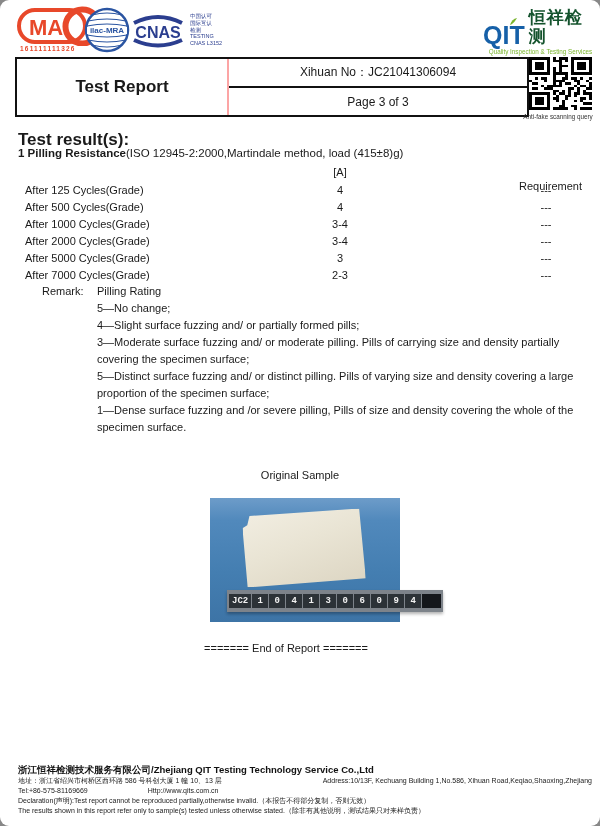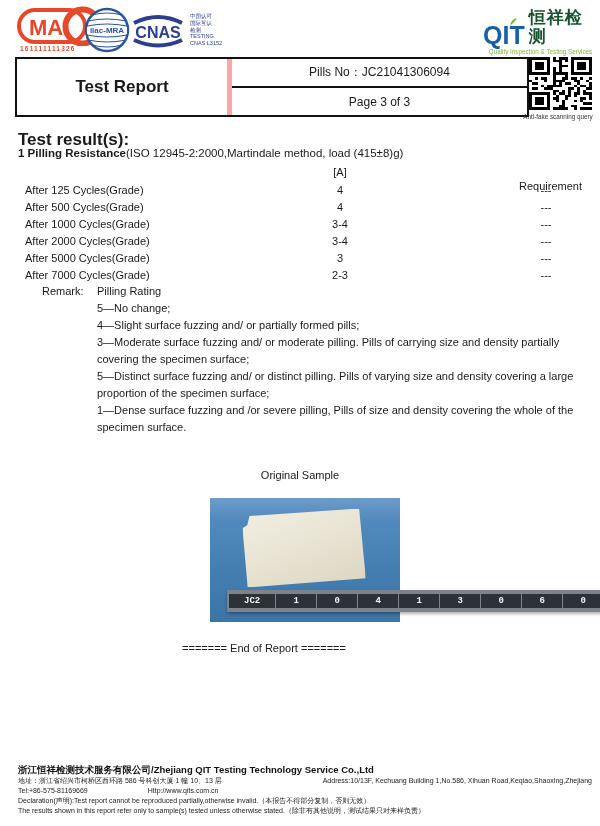--- a/index.html
+++ b/index.html
@@ -1,35 +1,35 @@
 <!DOCTYPE html>
 <html><head>
 <meta charset="utf-8">
 <style>
   html,body{margin:0;padding:0;background:#888;}
   .page{
     position:relative;width:600px;height:826px;margin:0 auto;
     background:#ffffff;overflow:hidden;
-    font-family:"Liberation Sans",sans-serif;color:#1a1a1a;
+    font-family:"Liberation Sans",sans-serif;color:#1a1a1a;border-radius:9px;
   }
   
   .logo-cma{position:absolute;left:16px;top:6px;width:86px;height:40px;}
   .cma-number{position:absolute;left:20px;top:45px;color:#e8482a;font-size:6.5px;font-weight:bold;letter-spacing:1.2px;}
   .logo-ilac{position:absolute;left:84px;top:7px;width:46px;height:46px;}
   .logo-cnas{position:absolute;left:130px;top:13px;width:56px;height:36px;}
   .cnas-side{position:absolute;left:190px;top:13px;font-size:5.5px;line-height:6.8px;color:#2b3e8f;}
   .logo-qit{position:absolute;left:483px;top:8px;width:115px;height:38px;}
   .qit-row{display:flex;align-items:flex-end;gap:4px;}
   .qit-abbr{font-size:25px;font-weight:bold;color:#1660a8;line-height:22px;letter-spacing:0;position:relative;}
   .qit-leaf{position:absolute;left:26px;top:-7px;width:9px;height:9px;}
   .qit-cn{font-size:17px;font-weight:bold;color:#14532d;line-height:19px;letter-spacing:1px;}
   .qit-tag{font-size:6.3px;color:#7ab52d;margin-top:2px;text-align:center;}
   
   .hdr-table{position:absolute;left:15px;top:57px;width:510px;height:56px;border:2px solid #111;display:flex;}
-  .hdr-left{width:210px;border-right:5px solid #fca5a5;display:flex;align-items:center;justify-content:center;}
+  .hdr-left{width:210px;border-right:2px solid #fca5a5;display:flex;align-items:center;justify-content:center;}
   .hdr-title{font-size:17px;font-weight:bold;}
   .hdr-right{flex:1;display:flex;flex-direction:column;}
   .hdr-cell{flex:1;display:flex;align-items:center;justify-content:center;font-size:12px;}
   .hdr-cell.top{border-bottom:2px solid #111;}
   
   .qr{position:absolute;left:529px;top:57px;width:63px;height:53px;}
   .qr-caption{position:absolute;left:516px;top:113px;width:84px;text-align:center;font-size:6.3px;color:#333;}
   
   .section-title{position:absolute;left:18px;top:130px;font-size:17px;font-weight:bold;}
   .test-title{position:absolute;left:18px;top:147px;font-size:11.5px;}
@@ -49,24 +49,24 @@
   .sample-caption{position:absolute;left:0;top:469px;width:600px;text-align:center;font-size:11px;}
   .photo{position:absolute;left:210px;top:498px;width:190px;height:124px;
     background:linear-gradient(180deg,#6d9cc9 0%,#5189bc 18%,#447eb1 60%,#3d74a6 100%);}
   .fabric{position:absolute;left:33px;top:12px;width:122px;height:76px;transform:rotate(-1.5deg);
     background:linear-gradient(160deg,#f2eee2 0%,#e9e4d4 45%,#dcd5c2 100%);
     clip-path:polygon(6% 6%,96% 0%,100% 92%,3% 100%,0% 22%,4% 18%);
     box-shadow:2px 3px 4px rgba(20,40,60,.35);}
   .plate{position:absolute;left:17px;top:92px;height:19px;display:flex;align-items:center;
     background:#7d838a;padding:1.5px 2px;gap:1px;box-shadow:0 2px 3px rgba(0,0,0,.3);}
   .tile{background:#2c3237;color:#f2f2f2;font-size:9px;font-weight:bold;line-height:14px;
-    min-width:10px;padding:0 15px;text-align:center;font-family:"Liberation Mono",monospace;}
+    min-width:10px;padding:0 3px;text-align:center;font-family:"Liberation Mono",monospace;}
   .tile.end{background:#14171b;width:13px;height:14px;}
   
-  .end-line{position:absolute;left:0;top:642px;width:528px;text-align:center;font-size:11px;}
+  .end-line{position:absolute;left:0;top:642px;width:528px;text-align:center;font-size:11px;padding-left:22px;}
   
   .footer{position:absolute;left:18px;top:764px;width:574px;font-size:7px;color:#222;line-height:10px;}
   .f-company{font-size:9.5px;font-weight:bold;color:#111;line-height:12px;}
   .f-addr{display:flex;justify-content:space-between;}
   .f-tel .web{margin-left:58px;}
 </style>
 </head>
 <body>
 
 <div class="page">
@@ -108,21 +108,21 @@
       <span class="qit-cn">恒祥检测</span>
     </div>
     <div class="qit-tag">Quality Inspection &amp; Testing  Services</div>
   </div>
 
   <div class="hdr-table">
     <div class="hdr-left">
       <span class="hdr-title">Test Report</span>
     </div>
     <div class="hdr-right">
-      <div class="hdr-cell top">Pills No：JC21041306094</div>
+      <div class="hdr-cell top">Xihuan No：JC21041306094</div>
       <div class="hdr-cell">Page 3 of 3</div>
     </div>
   </div>
 
   <div class="qr" id="qrbox"><svg viewBox="0 0 21 21" width="63" height="53" preserveAspectRatio="none" shape-rendering="crispEdges">
         <rect width="21" height="21" fill="#fff"></rect>
         <rect x="8" y="0" width="1" height="1" fill="#000"></rect>
         <rect x="10" y="0" width="1" height="1" fill="#000"></rect>
         <rect x="11" y="0" width="1" height="1" fill="#000"></rect>
         <rect x="12" y="0" width="1" height="1" fill="#000"></rect>

